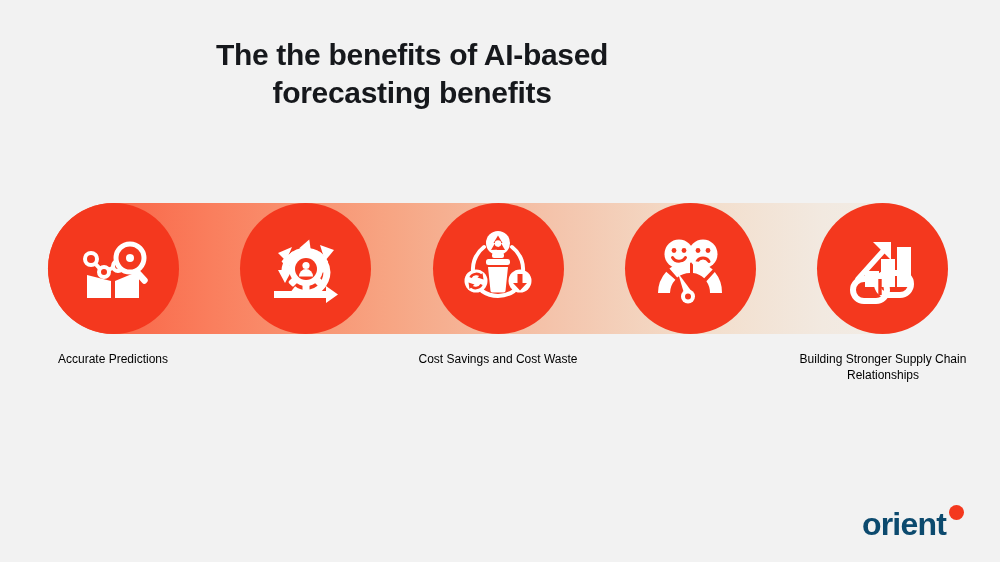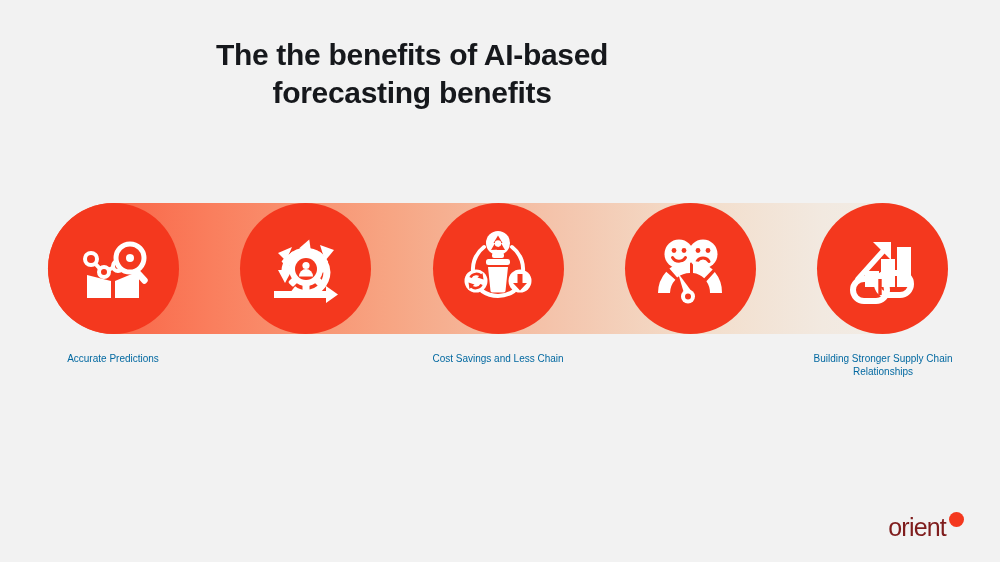--- a/index.html
+++ b/index.html
@@ -71,38 +71,38 @@
     position:absolute;
     left:48px; top:352px;
     width:900px;
     display:flex;
     justify-content:space-between;
     align-items:flex-start;
   }
   .label {
     flex:0 0 190px;
     text-align:center;
-    font-size:10px;
+    font-size:12px;
     line-height:1.33;
-    color:#0369a1;
+    color:#000000;
   }
   .label:first-child { margin-left:-30px; }
   .label:last-child  { margin-right:-30px; }
 
   
   .logo {
     position:absolute;
     right:36px; bottom:22px;
     display:flex;
     align-items:flex-start;
   }
   .logo-text {
-    font-size:25px;
-    font-weight:normal;
-    color:#7f1d1d;
+    font-size:32px;
+    font-weight:bold;
+    color:#0c4a6e;
     letter-spacing:-0.8px;
     line-height:1;
   }
   .logo-dot {
     width:15px; height:15px;
     border-radius:50%;
     background:#f4381e;
     margin-left:3px;
     margin-top:-3px;
   }
@@ -257,21 +257,21 @@
 
           <path d="M35 48 L35 64" stroke="#f4381e" stroke-width="3.4" fill="none"></path>
         </svg>
       </span>
     </div>
 
   </div>
 
   <div class="labels">
     <div class="label">Accurate Predictions</div>
-    <div class="label">Cost Savings and Less Chain</div>
+    <div class="label">Cost Savings and Cost Waste</div>
     <div class="label">Building Stronger Supply Chain Relationships</div>
   </div>
 
   <div class="logo">
     <span class="logo-text">orient</span>
     <span class="logo-dot"></span>
   </div>
 
 </div>
 

